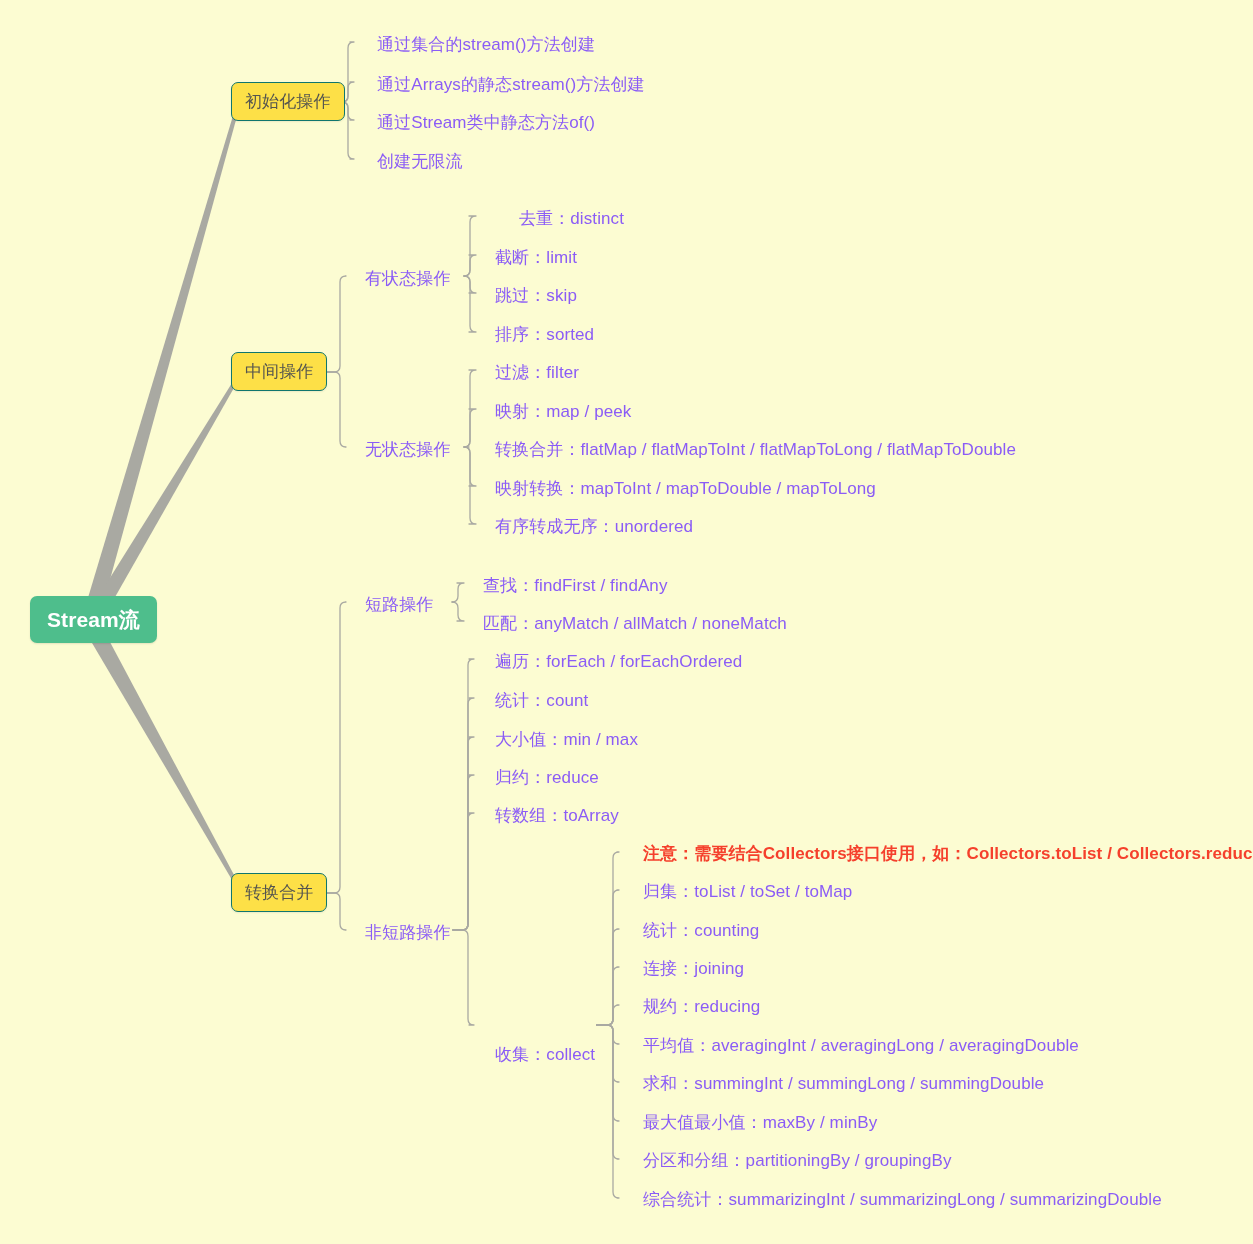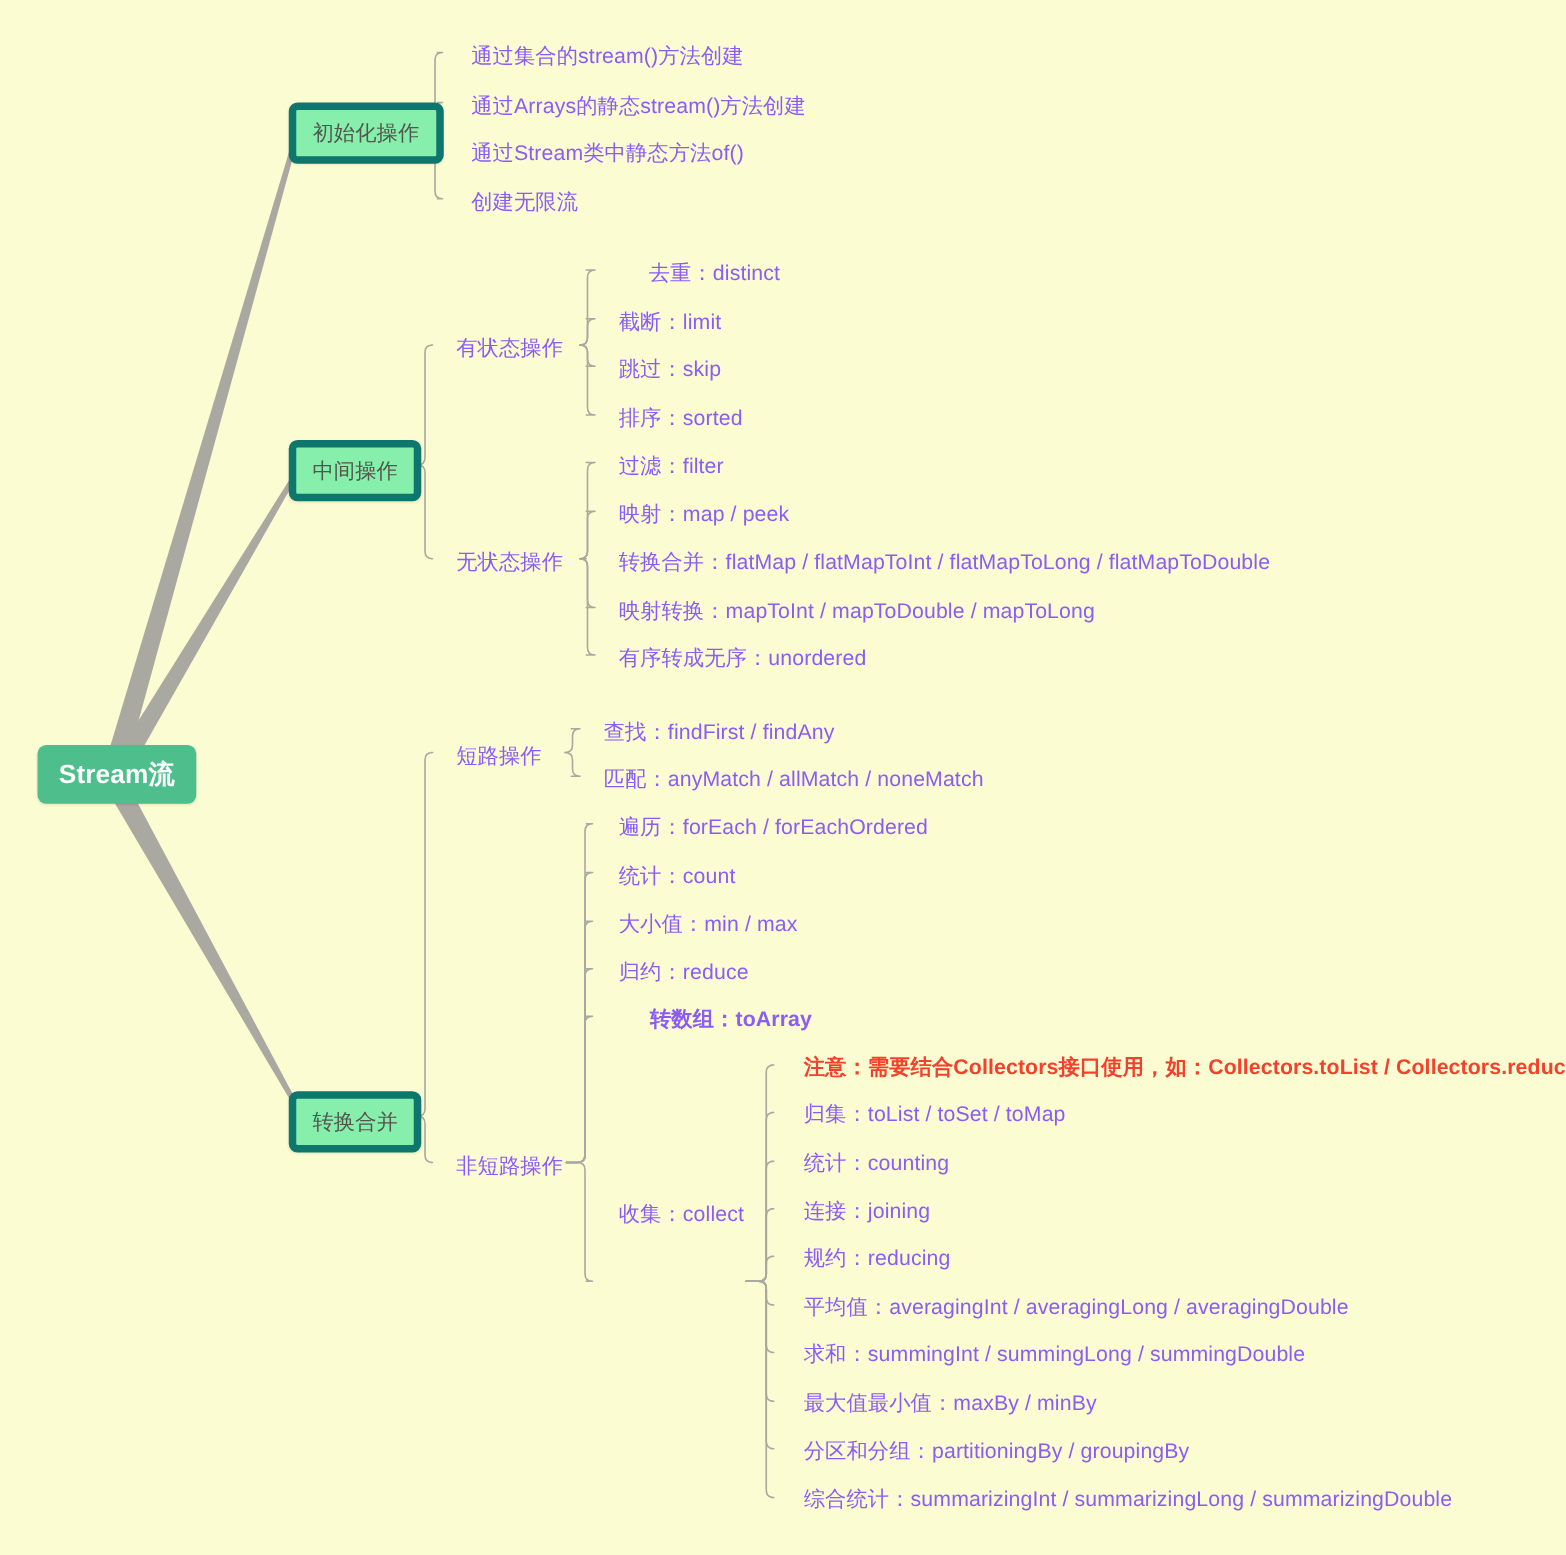--- a/index.html
+++ b/index.html
@@ -38,22 +38,22 @@
   .node-root {
     background: #4ebe8c;
     color: #ffffff;
     font-size: 21px;
     font-weight: bold;
     border-radius: 7px;
     padding: 13px 17px;
     box-shadow: 0 1px 2px rgba(0,0,0,0.10);
   }
   .node-boxed {
-    background: #86efac;
-    border: 6px solid #0f766e;
+    background: #fde047;
+    border: 1px solid #0f766e;
     border-radius: 7px;
     padding: 10px 13px;
     color: #55554f;
     font-size: 17px;
     box-shadow: 0 1px 2px rgba(0,0,0,0.07);
   }
   .node-plain {
     padding: 3px 0;
   }
   .node-note {
@@ -124,22 +124,22 @@
     <div class="node node-plain" style="left: 495px; top: 515px;">有序转成无序：unordered</div>
     <div class="node node-boxed" style="left: 231px; top: 873px;">转换合并</div>
     <div class="node node-plain" style="left: 365px; top: 593px;">短路操作</div>
     <div class="node node-plain" style="left: 483px; top: 574px;">查找：findFirst / findAny</div>
     <div class="node node-plain" style="left: 483px; top: 612px;">匹配：anyMatch / allMatch / noneMatch</div>
     <div class="node node-plain" style="left: 365px; top: 921px;">非短路操作</div>
     <div class="node node-plain" style="left: 495px; top: 650px;">遍历：forEach / forEachOrdered</div>
     <div class="node node-plain" style="left: 495px; top: 689px;">统计：count</div>
     <div class="node node-plain" style="left: 495px; top: 728px;">大小值：min / max</div>
     <div class="node node-plain" style="left: 495px; top: 766px;">归约：reduce</div>
-    <div class="node node-plain" style="left: 520px; top: 804px; font-weight: bold;">转数组：toArray</div>
-    <div class="node node-plain" style="left: 495px; top: 960px; text-align: center;">收集：collect</div>
+    <div class="node node-plain" style="left: 495px; top: 804px;">转数组：toArray</div>
+    <div class="node node-plain" style="left: 495px; top: 1043px; text-align: center;">收集：collect</div>
     <div class="node node-plain node-note" style="left: 643px; top: 842px;">注意：需要结合Collectors接口使用，如：Collectors.toList / Collectors.reducing</div>
     <div class="node node-plain" style="left: 643px; top: 880px;">归集：toList / toSet / toMap</div>
     <div class="node node-plain" style="left: 643px; top: 919px;">统计：counting</div>
     <div class="node node-plain" style="left: 643px; top: 957px;">连接：joining</div>
     <div class="node node-plain" style="left: 643px; top: 995px;">规约：reducing</div>
     <div class="node node-plain" style="left: 643px; top: 1034px;">平均值：averagingInt / averagingLong / averagingDouble</div>
     <div class="node node-plain" style="left: 643px; top: 1072px;">求和：summingInt / summingLong / summingDouble</div>
     <div class="node node-plain" style="left: 643px; top: 1111px;">最大值最小值：maxBy / minBy</div>
     <div class="node node-plain" style="left: 643px; top: 1149px;">分区和分组：partitioningBy / groupingBy</div>
     <div class="node node-plain" style="left: 643px; top: 1188px;">综合统计：summarizingInt / summarizingLong / summarizingDouble</div>

